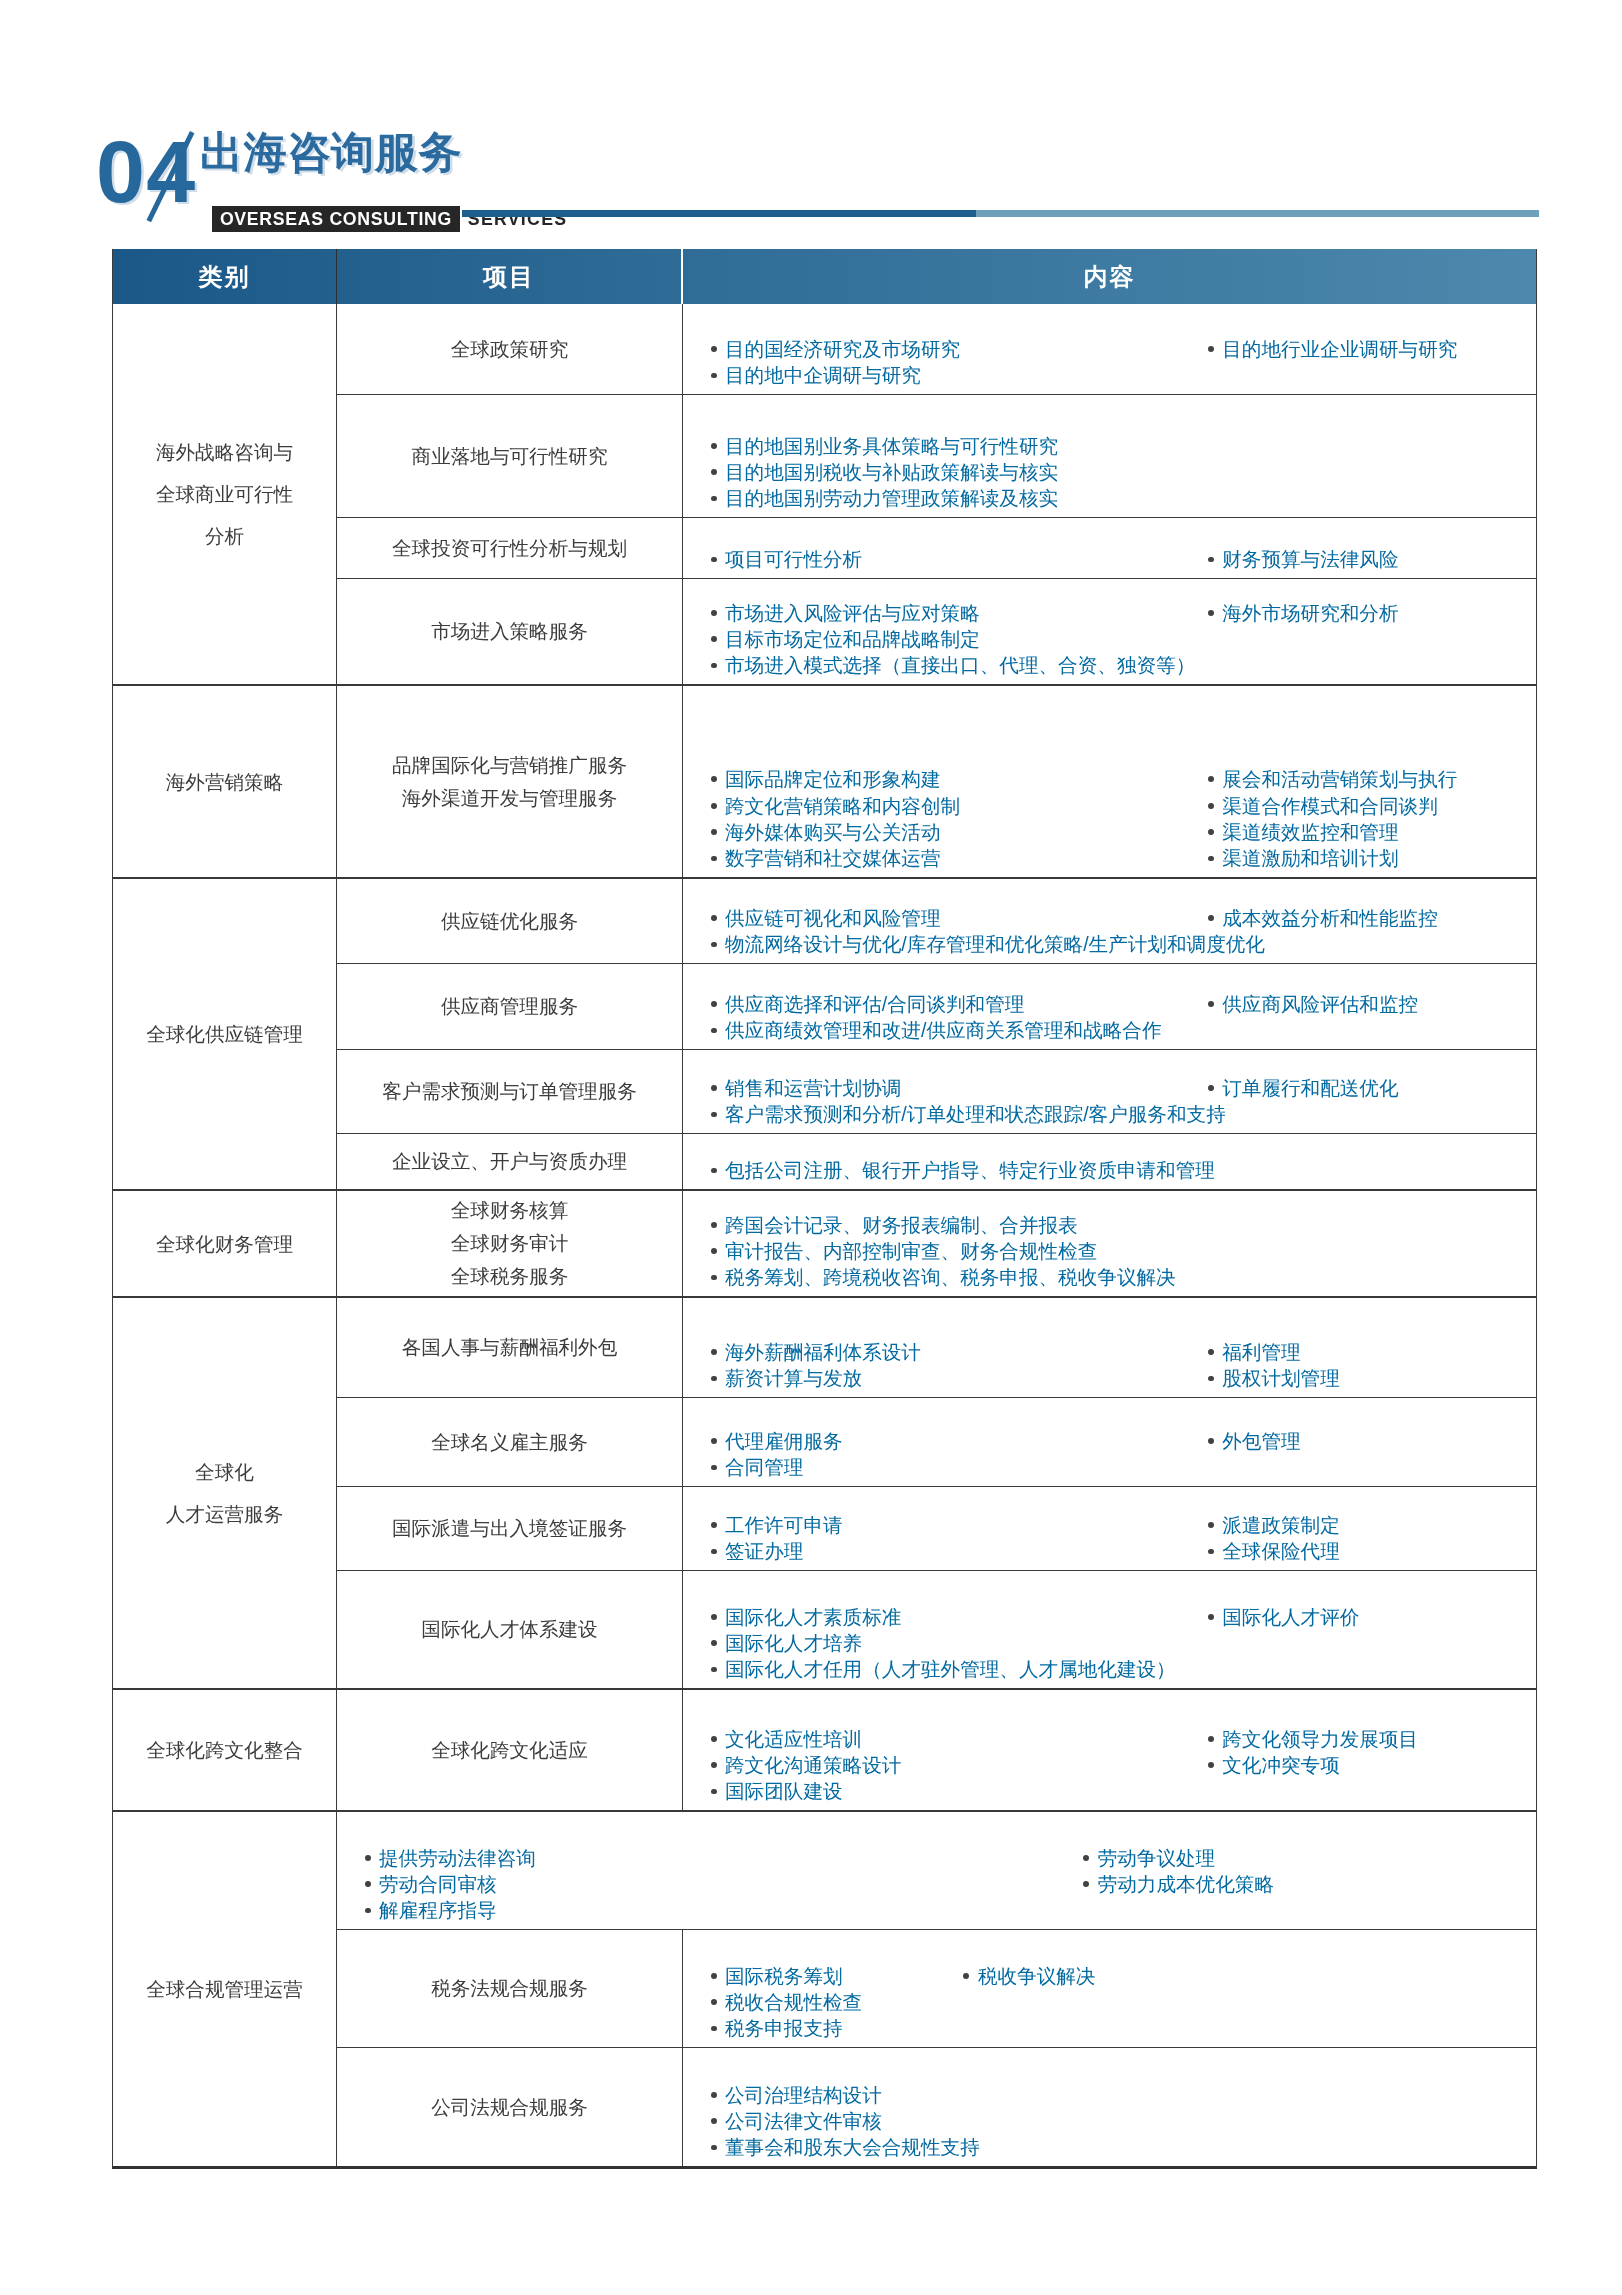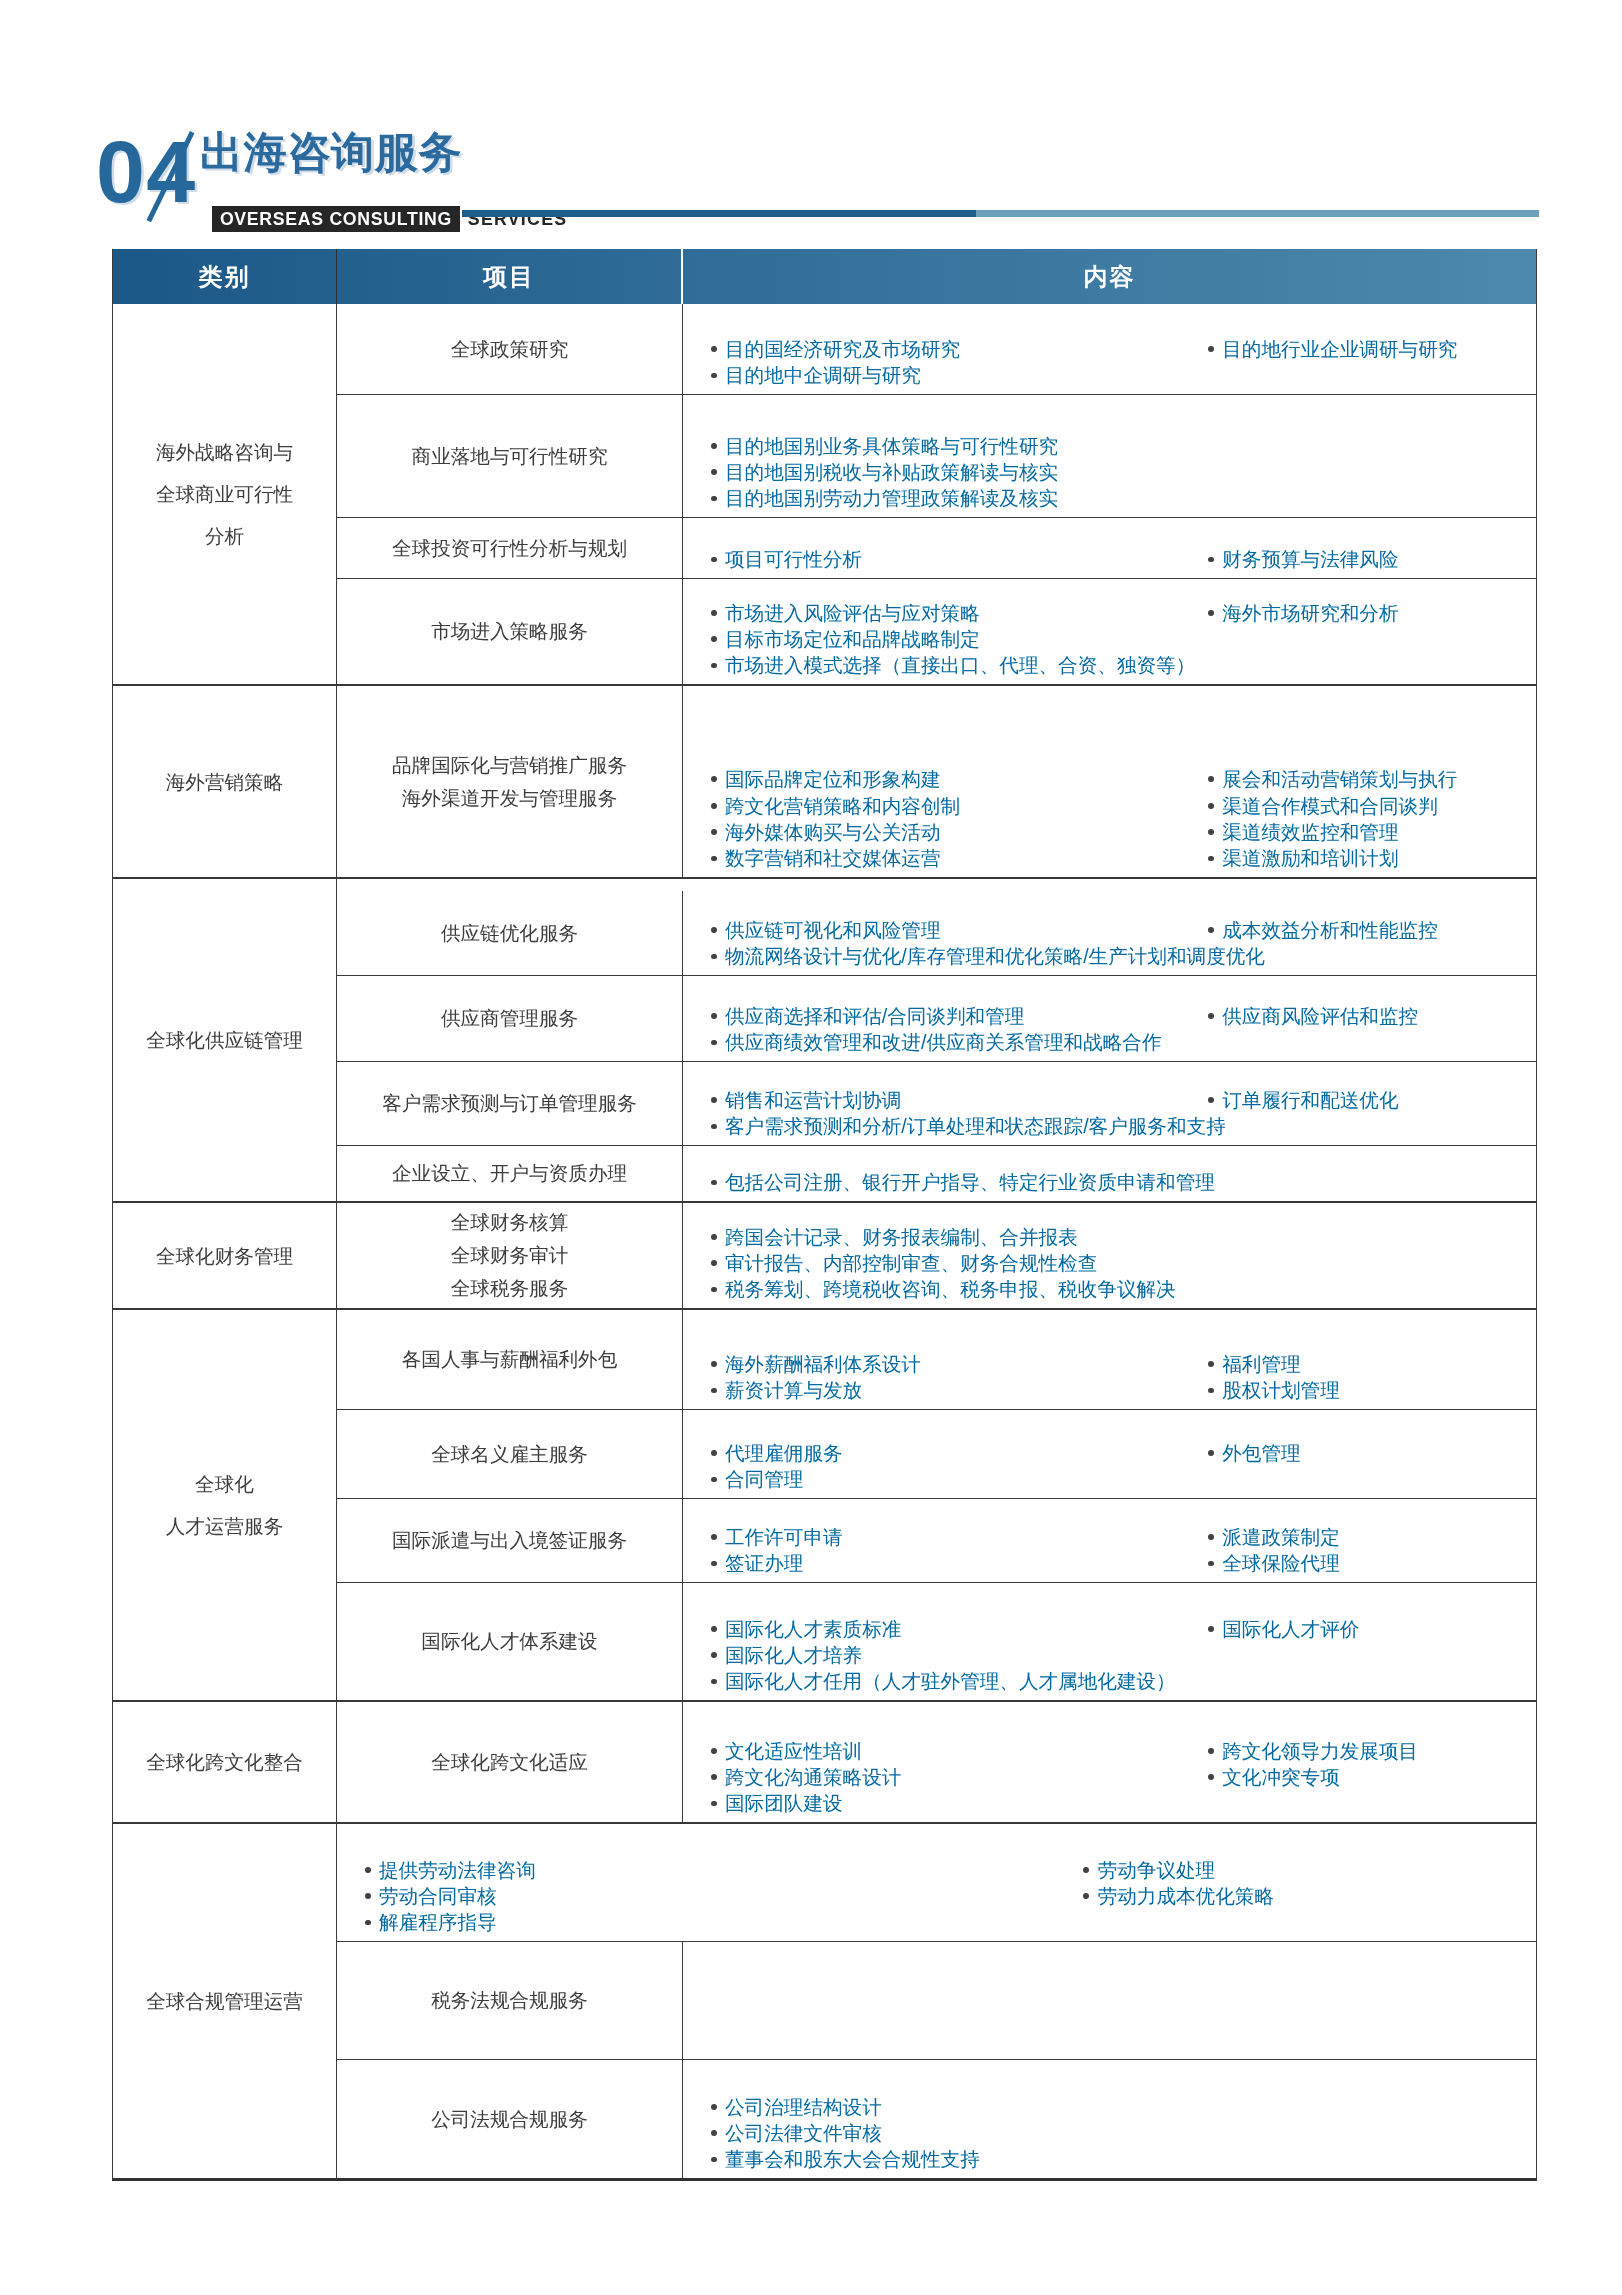--- a/index.html
+++ b/index.html
@@ -188,21 +188,21 @@
                 <div class="cline"><span class="bi">数字营销和社交媒体运营</span><span class="bi right">渠道激励和培训计划</span></div>
               </div>
             </div>
           </div>
         </div>
         <div class="cat-block sep">
           <div class="cat-cell">
             <div class="cat-line">全球化供应链管理</div>
           </div>
           <div class="rows">
-            <div class="trow" style="height: 84px; margin-top: 12px;">
+            <div class="trow" style="height: 84px;">
               <div class="proj-cell">
                 <div class="proj-line">供应链优化服务</div>
               </div>
               <div class="cont-cell">
                 <div class="cline"><span class="bi">供应链可视化和风险管理</span><span class="bi right">成本效益分析和性能监控</span></div>
                 <div class="cline"><span class="bi">物流网络设计与优化/库存管理和优化策略/生产计划和调度优化</span></div>
               </div>
             </div>
             <div class="trow rsep" style="height: 86px;">
               <div class="proj-cell">
@@ -322,20 +322,25 @@
               <div class="cont-cell">
                 <div class="cline"><span class="bi">提供劳动法律咨询</span><span class="bi right">劳动争议处理</span></div>
                 <div class="cline"><span class="bi">劳动合同审核</span><span class="bi right">劳动力成本优化策略</span></div>
                 <div class="cline"><span class="bi">解雇程序指导</span></div>
               </div>
             </div>
             <div class="trow rsep" style="height: 118px;">
               <div class="proj-cell">
                 <div class="proj-line">税务法规合规服务</div>
               </div>
+              <div class="cont-cell">
+                <div class="cline"><span class="bi">国际税务筹划</span><span class="bi mid">税收争议解决</span></div>
+                <div class="cline"><span class="bi">税收合规性检查</span></div>
+                <div class="cline"><span class="bi">税务申报支持</span></div>
+              </div>
             </div>
             <div class="trow rsep" style="height: 119px;">
               <div class="proj-cell">
                 <div class="proj-line">公司法规合规服务</div>
               </div>
               <div class="cont-cell">
                 <div class="cline"><span class="bi">公司治理结构设计</span></div>
                 <div class="cline"><span class="bi">公司法律文件审核</span></div>
                 <div class="cline"><span class="bi">董事会和股东大会合规性支持</span></div>
               </div>

